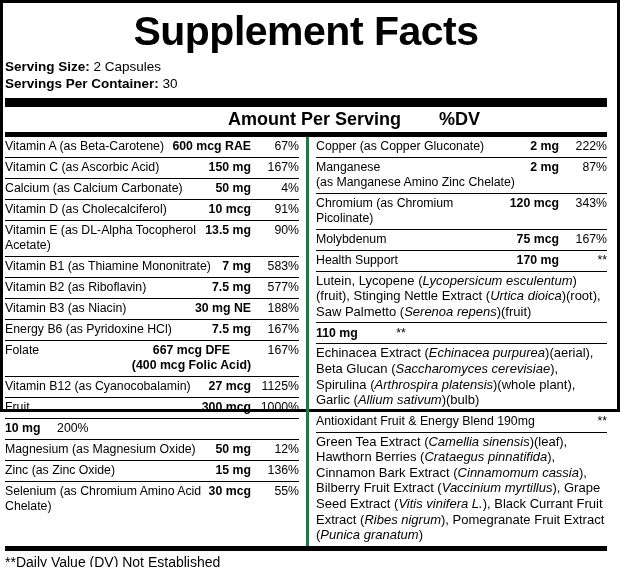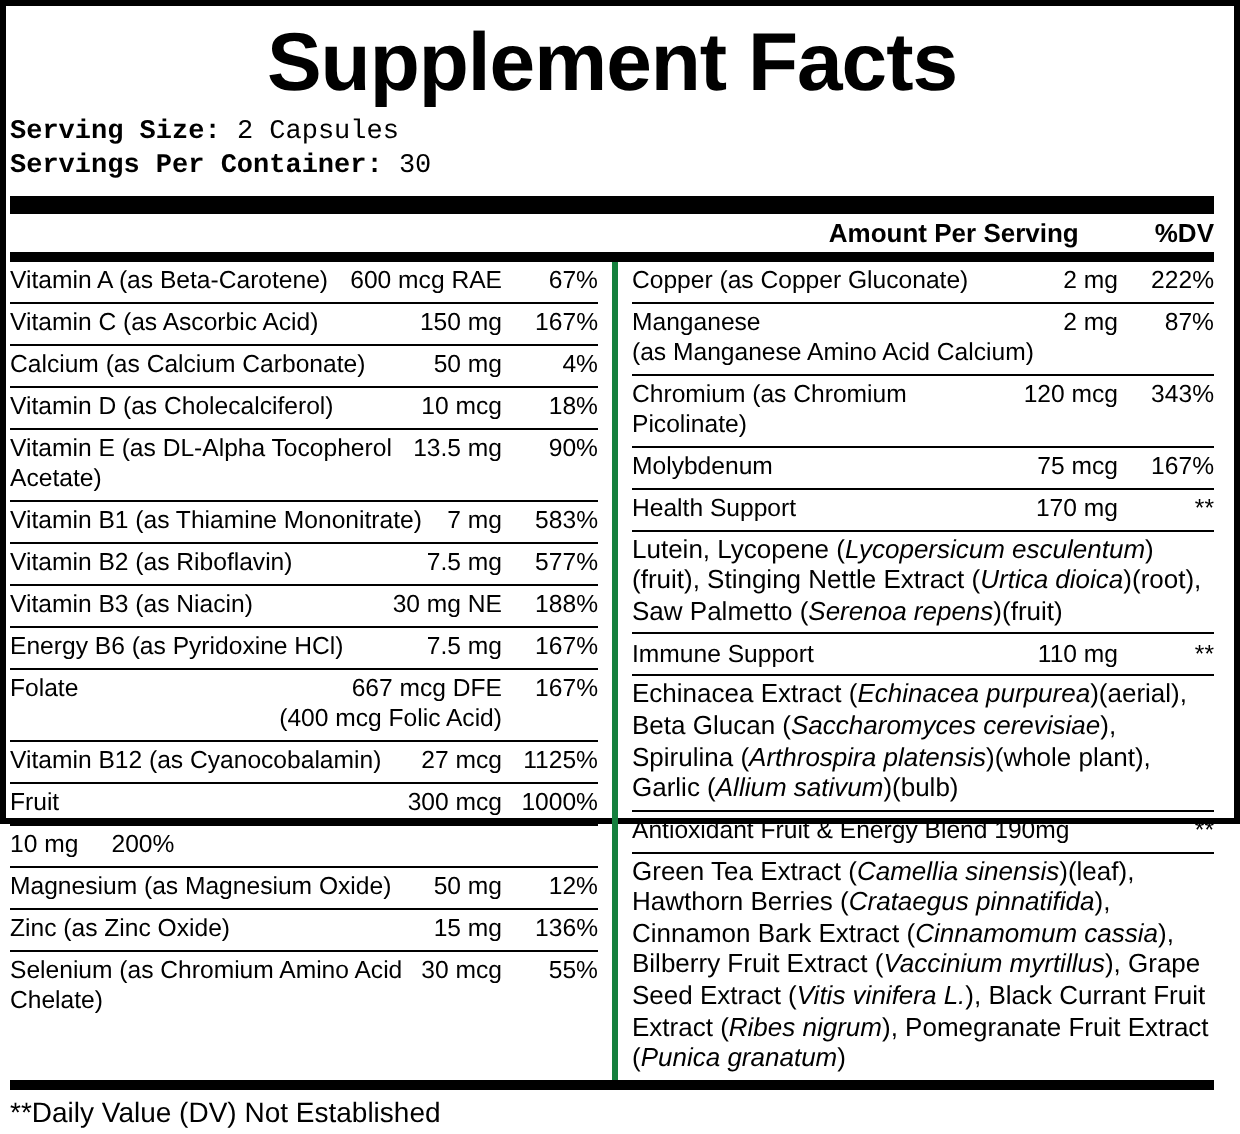--- a/index.html
+++ b/index.html
@@ -22,37 +22,36 @@
     text-align: center;
     font-size: 41px;
     font-weight: bold;
     letter-spacing: -0.5px;
     line-height: 1.0;
     margin: 2px 0 6px 0;
   }
   .serving-line {
     font-size: 13.5px;
     line-height: 1.28;
-    font-family: Liberation Mono, monospace;
   }
   .serving-line b { font-weight: bold; }
   .rule-thick {
     border-top: 9px solid #000;
     margin: 5px 0 0 0;
   }
   .rule-med {
     border-top: 5px solid #000;
     margin: 0;
   }
   .hdr-row {
     display: flex;
-    font-size: 13px;
+    font-size: 18px;
     font-weight: bold;
     padding: 2px 0 2px 0;
-    justify-content: flex-end;
+    justify-content: center;
   }
   .hdr-amount { margin-left: 96px; }
   .hdr-dv { margin-left: 38px; }
 
   .cols {
     display: flex;
     margin-top: 0;
   }
   .col {
     width: 50%;
@@ -63,21 +62,21 @@
   .nrow {
     display: flex;
     align-items: flex-start;
     font-size: 12.3px;
     line-height: 1.22;
     padding: 2.5px 0 2.5px 0;
     border-bottom: 1px solid #000;
   }
   .nrow:last-child { border-bottom: none; }
   .nname { flex: 1 1 auto; padding-right: 4px; }
-  .namt { flex: 0 0 auto; text-align: right; white-space: nowrap; padding-right: 6px; }
+  .namt { flex: 0 0 auto; text-align: center; white-space: nowrap; padding-right: 6px; font-weight: bold; }
   .ndv  { flex: 0 0 42px; text-align: right; white-space: nowrap; }
   .sub  { display: block; }
   .ital { font-style: italic; }
   .desc {
     font-size: 13px;
     line-height: 1.20;
     padding: 1px 0 3px 0;
     border-bottom: 1px solid #000;
   }
   .desc-last { border-bottom: none; }
@@ -132,21 +131,21 @@
         <span class="ndv">167%</span>
       </div>
       <div class="nrow">
         <span class="nname">Calcium (as Calcium Carbonate)</span>
         <span class="namt">50 mg</span>
         <span class="ndv">4%</span>
       </div>
       <div class="nrow">
         <span class="nname">Vitamin D (as Cholecalciferol)</span>
         <span class="namt">10 mcg</span>
-        <span class="ndv">18%</span>
+        <span class="ndv">91%</span>
       </div>
       <div class="nrow">
         <span class="nname">Vitamin E (as DL-Alpha Tocopherol Acetate)</span>
         <span class="namt">13.5 mg</span>
         <span class="ndv">90%</span>
       </div>
       <div class="nrow">
         <span class="nname">Vitamin B1 (as Thiamine Mononitrate)</span>
         <span class="namt">7 mg</span>
         <span class="ndv">583%</span>
@@ -210,21 +209,21 @@
 
       <div class="nrow">
         <span class="nname">Copper (as Copper Gluconate)</span>
         <span class="namt">2 mg</span>
         <span class="ndv">222%</span>
       </div>
 
       <div class="nrow">
         <span class="nname">
           <span class="sub">Manganese</span>
-          <span class="sub">(as Manganese Amino Acid Calcium)</span>
+          <span class="sub">(as Manganese Amino Zinc Chelate)</span>
         </span>
         <span class="namt">2 mg</span>
         <span class="ndv">87%</span>
       </div>
 
       <div class="nrow">
         <span class="nname">Chromium (as Chromium Picolinate)</span>
         <span class="namt">120 mcg</span>
         <span class="ndv">343%</span>
       </div>
@@ -236,21 +235,20 @@
       </div>
 
       <div class="nrow">
         <span class="nname">Health Support</span>
         <span class="namt">170 mg</span>
         <span class="ndv">**</span>
       </div>
       <div class="desc">Lutein, Lycopene (<span class="ital">Lycopersicum esculentum</span>)(fruit), Stinging Nettle Extract (<span class="ital">Urtica dioica</span>)(root), Saw Palmetto (<span class="ital">Serenoa repens</span>)(fruit)</div>
 
       <div class="nrow">
-        <span class="nname">Immune Support</span>
         <span class="namt">110 mg</span>
         <span class="ndv">**</span>
       </div>
       <div class="desc">Echinacea Extract (<span class="ital">Echinacea purpurea</span>)(aerial), Beta Glucan (<span class="ital">Saccharomyces cerevisiae</span>), Spirulina (<span class="ital">Arthrospira platensis</span>)(whole plant), Garlic (<span class="ital">Allium sativum</span>)(bulb)</div>
 
       <div class="nrow">
         <span class="nname">Antioxidant Fruit &amp; Energy Blend 190mg</span>
         <span class="namt"></span>
         <span class="ndv">**</span>
       </div>

